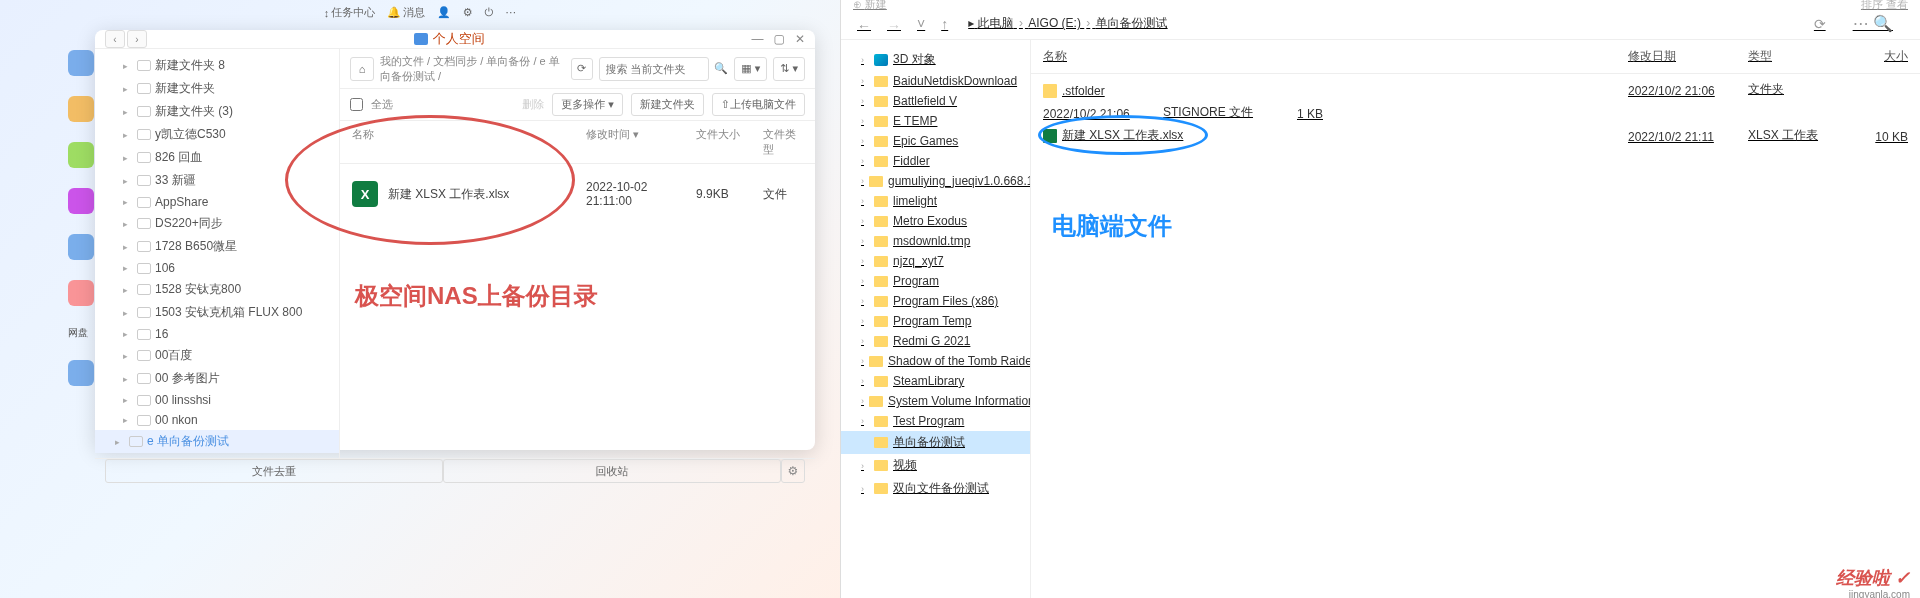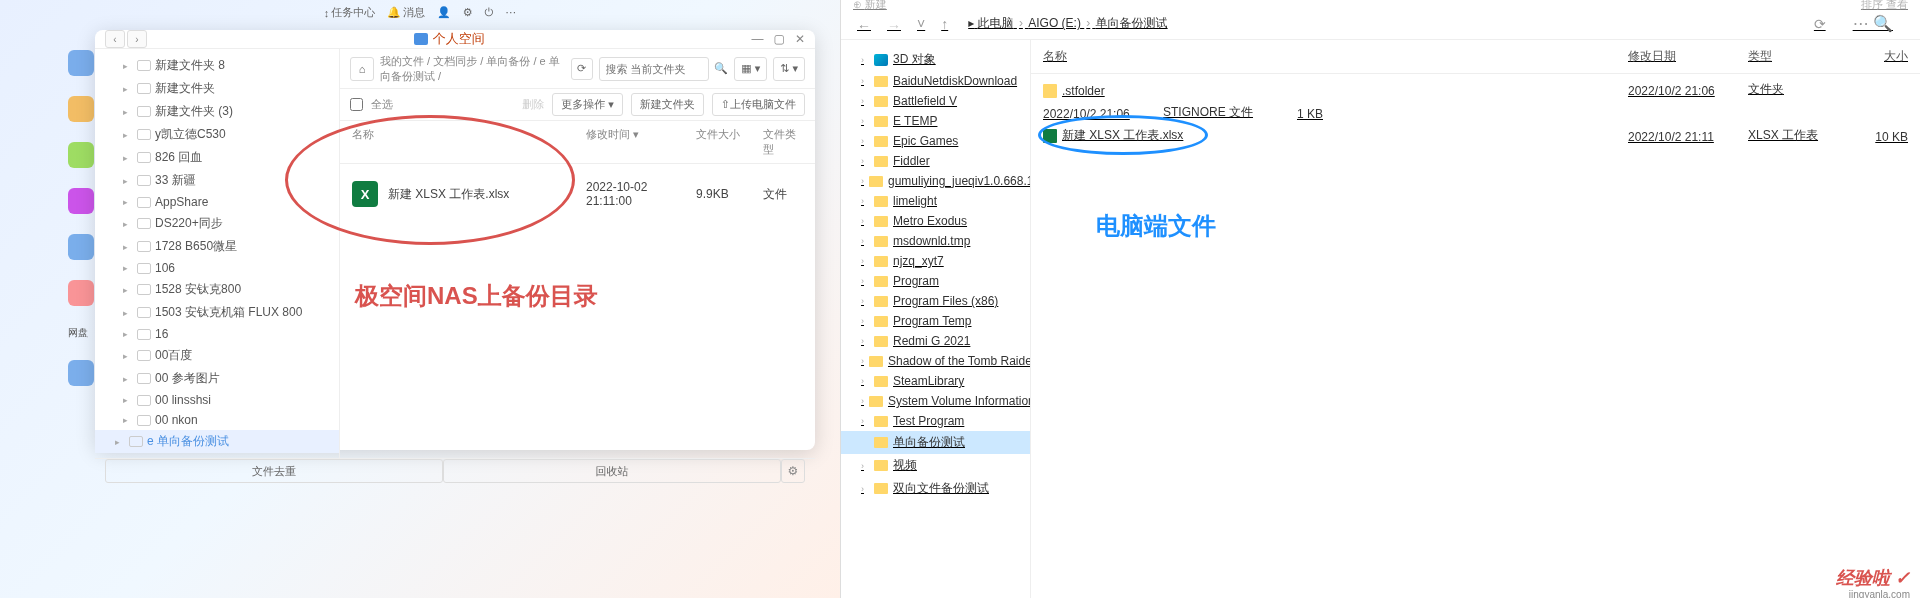--- a/index.html
+++ b/index.html
@@ -78,21 +78,21 @@
 .ecol-type { width: 100px; }
 .ecol-size { width: 60px; text-align: right; }
 .exp-list { padding: 4px 12px; }
 .exp-file-row { display: flex; align-items: flex-end; padding: 3px 0; font-size: 12px; color: #333; }
 .exp-fname { flex: 1; display: flex; align-items: center; gap: 5px; }
 .exp-file-icon { width: 14px; height: 14px; background: #ffd76a; border-radius: 1px; flex-shrink: 0; }
 .exp-file-icon.doc { background: #fff; border: 1px solid #ccc; }
 .exp-file-icon.xlsx { background: #107c41; }
 
 .blue-ellipse { position: absolute; left: 1038px; top: 115px; width: 170px; height: 40px; border: 3px solid #1e90ff; border-radius: 50%; pointer-events: none; }
-.blue-label { position: absolute; left: 1096px; top: 210px; font-size: 24px; font-weight: bold; color: #1e90ff; }
+.blue-label { position: absolute; left: 1052px; top: 210px; font-size: 24px; font-weight: bold; color: #1e90ff; }
 
 .watermark { position: absolute; right: 10px; bottom: 8px; font-size: 18px; color: #d9534f; font-weight: bold; font-style: italic; }
 .watermark-sub { position: absolute; right: 10px; bottom: -2px; font-size: 10px; color: #888; }
 </style>
 </head>
 <body>
 
 <div class="left-panel">
   <div class="topbar">
     <span class="topbar-item">↕ <span>任务中心</span></span>

